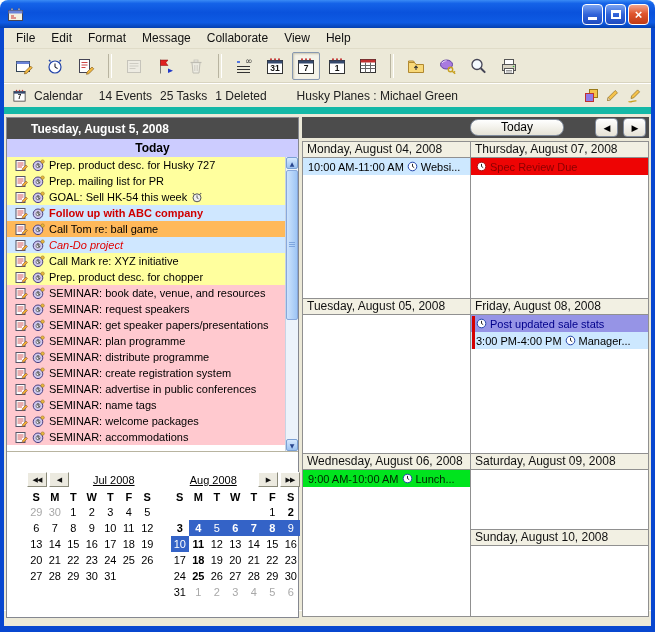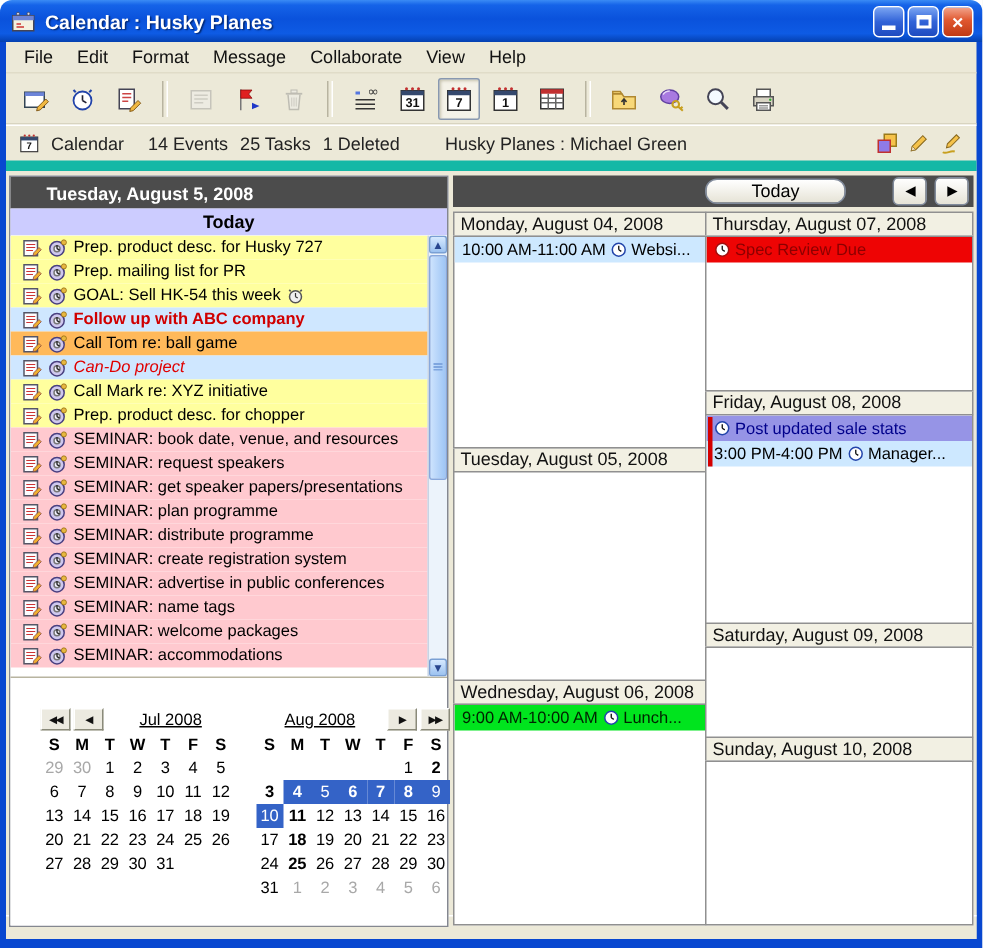--- a/index.html
+++ b/index.html
@@ -127,21 +127,20 @@
   <div id="titlebar">
     <span class="appicon">
         <svg width="17" height="17" viewBox="0 0 17 17">
           <rect x="1.5" y="4.5" width="14" height="10" fill="#F4F0E0" stroke="#445"></rect>
           <rect x="1.5" y="4.5" width="14" height="3" fill="#6C84D8"></rect>
           <circle cx="5" cy="3.2" r="1" fill="#D8D8E8" stroke="#445" stroke-width="0.5"></circle>
           <circle cx="12" cy="3.2" r="1" fill="#D8D8E8" stroke="#445" stroke-width="0.5"></circle>
           <path d="M4 10h3M4 12h5" stroke="#C33"></path>
         </svg>
       </span>
-    <span class="ttext">Calendar : Husky Planes</span>
     <span class="winbtns">
       <span class="wbtn min">
           <i></i>
         </span>
       <span class="wbtn max">
           <i></i>
         </span>
       <span class="wbtn close">×</span>
     </span>
   </div>
@@ -807,21 +806,21 @@
                         <circle cx="5.5" cy="5.5" r="4.3" fill="#fff" stroke="#2244AA"></circle>
                         <path d="M5.5 5.5V2.9M5.5 5.5l1.7 1.1" stroke="#111" stroke-width="0.9" fill="none"></path>
                       </svg>
                     </span>
                     <span class="evtitle">Lunch...</span>
                   </div>
                 </div>
             </div>
             <div class="wcol" style="left:168px;width:179px;">
               <div class="dayhdr">Thursday, August 07, 2008</div>
-              <div class="daycell" style="height:104px;">
+              <div class="daycell" style="height:142px;">
                   <div class="ev ev-red">
                     <span class="evicon">
                       <svg width="11" height="11" viewBox="0 0 11 11">
                         <circle cx="5.5" cy="5.5" r="4.3" fill="#fff" stroke="#A01010"></circle>
                         <path d="M5.5 5.5V2.9M5.5 5.5l1.7 1.1" stroke="#111" stroke-width="0.9" fill="none"></path>
                       </svg>
                     </span>
                     <span class="evtitle">Spec Review Due</span>
                   </div>
                 </div>

